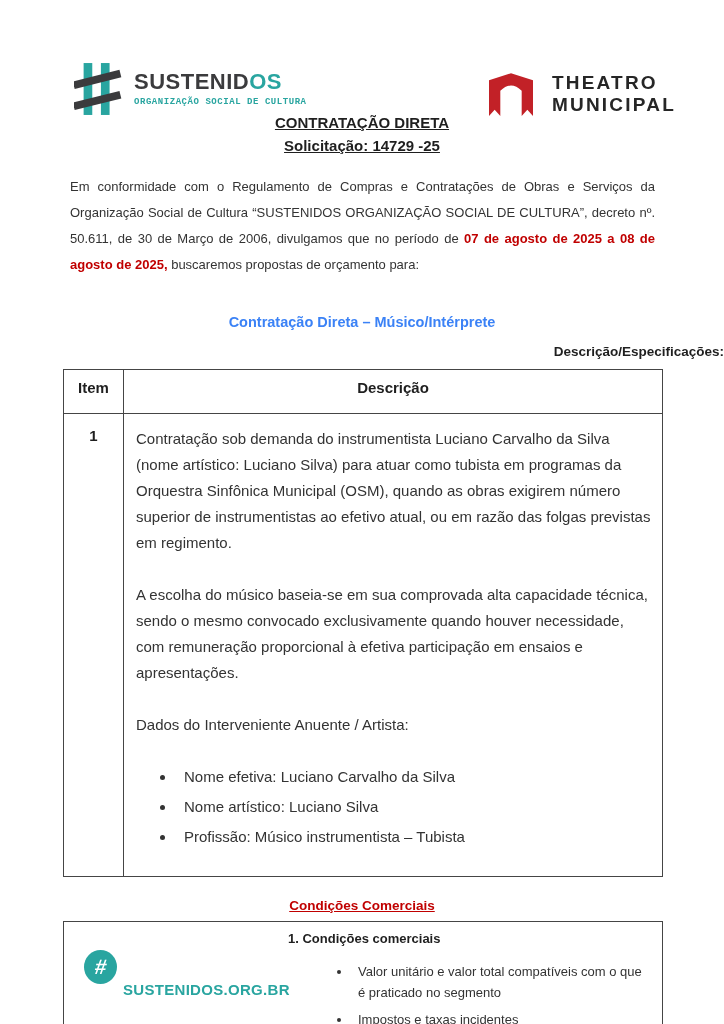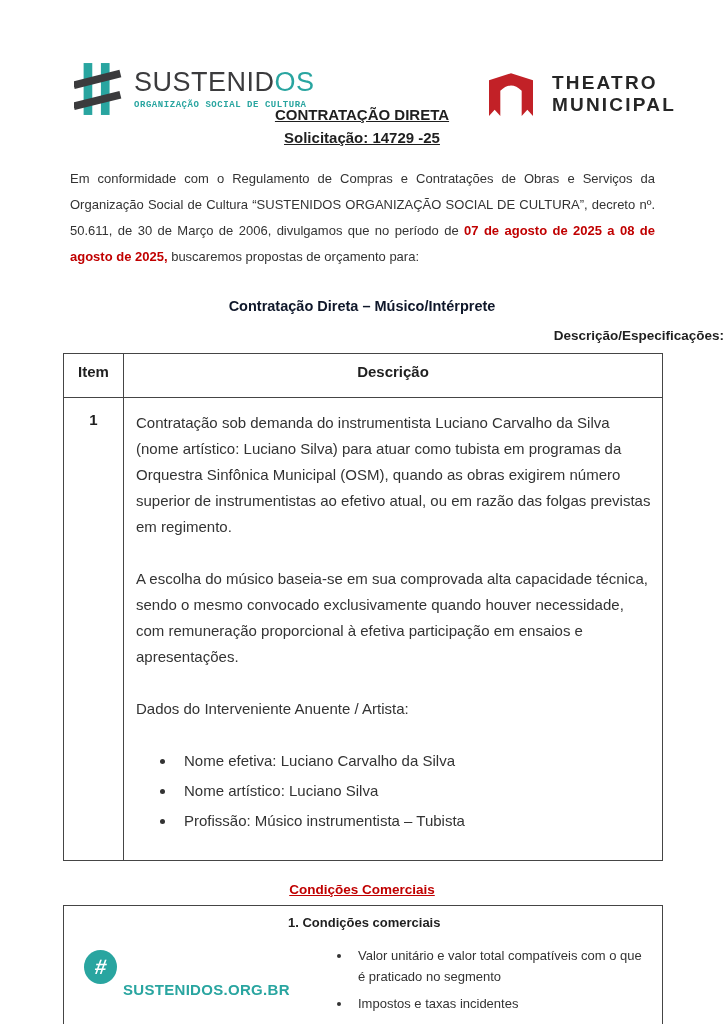--- a/index.html
+++ b/index.html
@@ -10,38 +10,38 @@
     margin: 0 auto;
     background: #ffffff;
     font-family: "Liberation Sans", sans-serif;
     color: #2e2e2e;
     overflow: hidden;
   }
 
   
   .sustenidos-logo { position:absolute; left:74px; top:60px; display:flex; align-items:center; gap:10px; }
   .hash-mark svg { width:50px; height:58px; display:block; }
-  .sus-name { font-size:27px; font-weight:normal; color:#3b3b3d; line-height:1; letter-spacing:.5px; }
+  .sus-name { font-size:22px; font-weight:bold; color:#3b3b3d; line-height:1; letter-spacing:.5px; }
   .sus-name .os { color:#29a5a0; }
   .sus-tagline { font-size:9px; color:#29a5a0; font-weight:bold; letter-spacing:.55px; margin-top:4px;font-family:Liberation Mono, monospace; }
 
   .theatro-logo { position:absolute; left:489px; top:70px; display:flex; align-items:center; gap:19px; }
   .arch svg { width:44px; height:48px; display:block; }
   .theatro-text { font-size:19px; font-weight:bold; color:#262626; letter-spacing:2.2px; line-height:1.18; }
 
   
-  .doc-title { padding-top:103px; text-align:center; font-weight:bold; font-size:15px; line-height:23px; color:#1f1f1f; }
+  .doc-title { padding-top:103px; text-align:center; font-weight:bold; font-size:15px; line-height:23px; color:#1f1f1f;margin-top:8px; }
   .doc-title div span { text-decoration: underline; }
 
   
   .intro { margin:17px 69px 0 70px; font-size:13px; line-height:26px; text-align:justify; color:#333; }
   .red-bold { color:#c00000; font-weight:bold; }
 
   
-  .section-heading { margin-top:28px; text-align:center; color:#0f172a; font-weight:bold; font-size:14.5px; }
+  .section-heading { margin-top:36px; text-align:center; color:#3b82f6; font-weight:bold; font-size:14.5px; }
   .spec-heading { margin-top:14px; text-align:right; font-weight:bold; font-size:13.5px; color:#1f1f1f;margin-left:24px; }
 
   
   .spec-table { margin:10px 0 0 63px; width:600px; border-collapse:collapse; font-size:15px; table-layout:fixed; }
   .spec-table th, .spec-table td { border:1px solid #454545; }
   .spec-table th { font-weight:bold; text-align:center; padding:9px 4px 17px; color:#1f1f1f; }
   .col-item { width:60px; }
   .item-cell { vertical-align:top; text-align:center; font-weight:bold; padding-top:13px; color:#1f1f1f; }
   .desc-cell { vertical-align:top; padding:12px 10px 22px 12px; line-height:26px; color:#333; }
   .desc-cell p { margin:0; }

